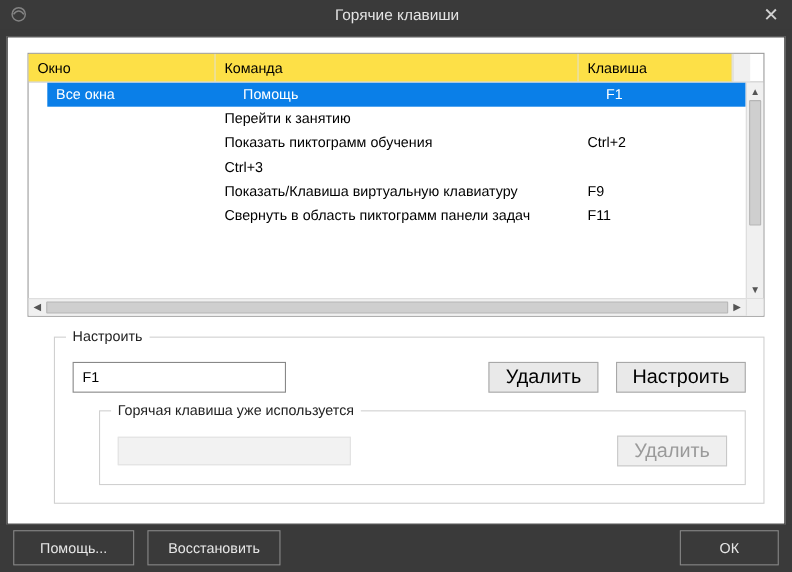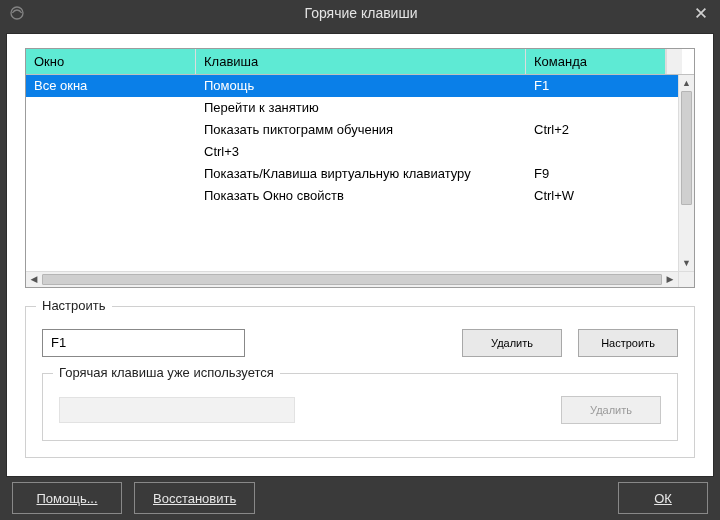--- a/index.html
+++ b/index.html
@@ -12,56 +12,56 @@
   .titlebar .icon svg { width: 16px; height: 16px; }
   .titlebar .title { flex: 1; text-align: center; font-size: 14px; color: #e4e4e4; }
   .titlebar .close { width: 22px; height: 22px; display: inline-flex; align-items: center; justify-content: center; color: #cfcfcf; font-size: 18px; cursor: pointer; }
 
   
   .body-panel { flex: 1; background: #ffffff; margin: 6px; margin-bottom: 0; padding: 14px 18px 18px 18px; display: flex; flex-direction: column; border: 1px solid #2c2c2c; }
 
   
   .table-wrap { border: 1px solid #9c9c9c; height: 240px; display: flex; flex-direction: column; background: #fff; }
   .table-header { display: grid; grid-template-columns: 170px 330px 140px 16px; border-bottom: 1px solid #c0c0c0; }
-  .table-header .th { padding: 5px 8px; font-size: 13px; color: #000; border-right: 1px solid #dcdcdc; background: #5eead4; }
+  .table-header .th { padding: 5px 8px; font-size: 13px; color: #000; border-right: 1px solid #dcdcdc; background: #fde047; }
   .table-header .th:last-of-type { border-right: none; }
   .table-header .th-scroll { background: #f0f0f0; border-left: 1px solid #dcdcdc; }
 
   .table-body-viewport { flex: 1; position: relative; display: flex; overflow: hidden; }
   .table-rows { flex: 1; overflow: hidden; }
   .row { display: grid; grid-template-columns: 170px 330px 140px; align-items: center; height: 22px; font-size: 13px; }
   .row > div { padding: 0 8px; white-space: nowrap; overflow: hidden; text-overflow: clip; }
-  .row.selected { background: #0a7fe8; color: #fff; }
+  .row.selected { background: #0a7fe8; color: #fff; margin-left: 17px; }
 
   .vscroll { width: 16px; background: #f0f0f0; border-left: 1px solid #dcdcdc; display: flex; flex-direction: column; align-items: center; }
   .vscroll .arrow { height: 16px; width: 100%; display: flex; align-items: center; justify-content: center; font-size: 9px; color: #555; cursor: pointer; }
   .vscroll .track { flex: 1; width: 100%; position: relative; }
   .vscroll .thumb { position: absolute; top: 0; left: 2px; right: 2px; height: 70%; background: #cfcfcf; border: 1px solid #b5b5b5; border-radius: 1px; }
 
   .hscroll-row { height: 16px; display: flex; background: #f0f0f0; border-top: 1px solid #dcdcdc; }
   .hscroll-row .harrow { width: 16px; display: flex; align-items: center; justify-content: center; font-size: 9px; color: #555; cursor: pointer; }
   .hscroll-row .htrack { flex: 1; position: relative; }
   .hscroll-row .hthumb { position: absolute; left: 0; top: 2px; bottom: 2px; width: 100%; background: #cfcfcf; border: 1px solid #b5b5b5; border-radius: 1px; }
   .hscroll-row .corner { width: 16px; background: #f0f0f0; border-left: 1px solid #dcdcdc; }
 
   
-  .fieldset { border: 1px solid #d0d0d0; margin-top: 18px; padding: 22px 16px 16px 16px; position: relative; }
+  .fieldset { border: 1px solid #d0d0d0; margin-top: 18px; padding: 22px 16px 16px 16px; position: relative; margin-left: 24px; }
   .fieldset .legend { position: absolute; top: -9px; left: 10px; background: #fff; padding: 0 6px; font-size: 13px; color: #222; }
   .fs-row { display: flex; align-items: center; gap: 16px; }
   .hk-input { flex: 1; height: 28px; border: 1px solid #888; padding: 0 8px; font-size: 13px; background: #fff; max-width: 360px; }
-  .btn { height: 28px; min-width: 100px; background: #e9e9e9; border: 1px solid #a8a8a8; font-size: 11px; color: #000; cursor: pointer; display: inline-flex; align-items: center; justify-content: center; padding: 0 14px; }
+  .btn { height: 28px; min-width: 100px; background: #e9e9e9; border: 1px solid #a8a8a8; font-size: 18px; color: #000; cursor: pointer; display: inline-flex; align-items: center; justify-content: center; padding: 0 14px; }
   .btn:disabled, .btn.disabled { color: #9a9a9a; border-color: #c8c8c8; background: #efefef; cursor: default; }
 
   .conflict-fieldset { margin-top: 16px; }
   .conflict-display { flex: 1; height: 26px; background: #f2f2f2; border: 1px solid #e2e2e2; max-width: 440px; }
 
   
   .footer { height: 52px; background: #3a3a3a; display: flex; align-items: center; padding: 0 12px; gap: 12px; }
   .footer .spacer { flex: 1; }
-  .btn-dark { height: 32px; min-width: 110px; background: #3a3a3a; border: 1px solid #888; color: #e6e6e6; font-size: 13px; cursor: pointer; display: inline-flex; align-items: center; justify-content: center; padding: 0 18px; text-decoration: underline; }
+  .btn-dark { height: 32px; min-width: 110px; background: #3a3a3a; border: 1px solid #888; color: #e6e6e6; font-size: 13px; cursor: pointer; display: inline-flex; align-items: center; justify-content: center; padding: 0 18px; }
 </style>
 </head>
 <body>
 
 <div class="titlebar">
   <span class="icon">
     <svg viewBox="0 0 24 24" fill="none" stroke="#aaa" stroke-width="2">
       <circle cx="12" cy="12" r="9"></circle>
       <path d="M5 12c4-6 10-6 14 0"></path>
     </svg>
@@ -72,22 +72,22 @@
         <path d="M3 3l10 10M13 3L3 13"></path>
       </svg>
   </div>
 </div>
 
 <div class="body-panel">
 
   <div class="table-wrap">
     <div class="table-header">
       <div class="th">Окно</div>
+      <div class="th">Команда</div>
       <div class="th">Клавиша</div>
-      <div class="th">Команда</div>
       <div class="th-scroll"></div>
     </div>
     <div class="table-body-viewport">
       <div class="table-rows" id="table-rows">
           <div class="row selected">
             <div>Все окна</div>
             <div>Помощь</div>
             <div>F1</div>
           </div>
           <div class="row">
@@ -103,22 +103,22 @@
             <div></div>
             <div>Ctrl+3</div>
           </div>
           <div class="row">
             <div></div>
             <div>Показать/Клавиша виртуальную клавиатуру</div>
             <div>F9</div>
           </div>
           <div class="row">
             <div></div>
-            <div>Показать Окно свойств</div>
-            <div>Ctrl+W</div>
+            <div>Свернуть в область пиктограмм панели задач</div>
+            <div>F11</div>
           </div>
         </div>
       <div class="vscroll">
         <div class="arrow">▲</div>
         <div class="track">
           <div class="thumb"></div>
         </div>
         <div class="arrow">▼</div>
       </div>
     </div>

